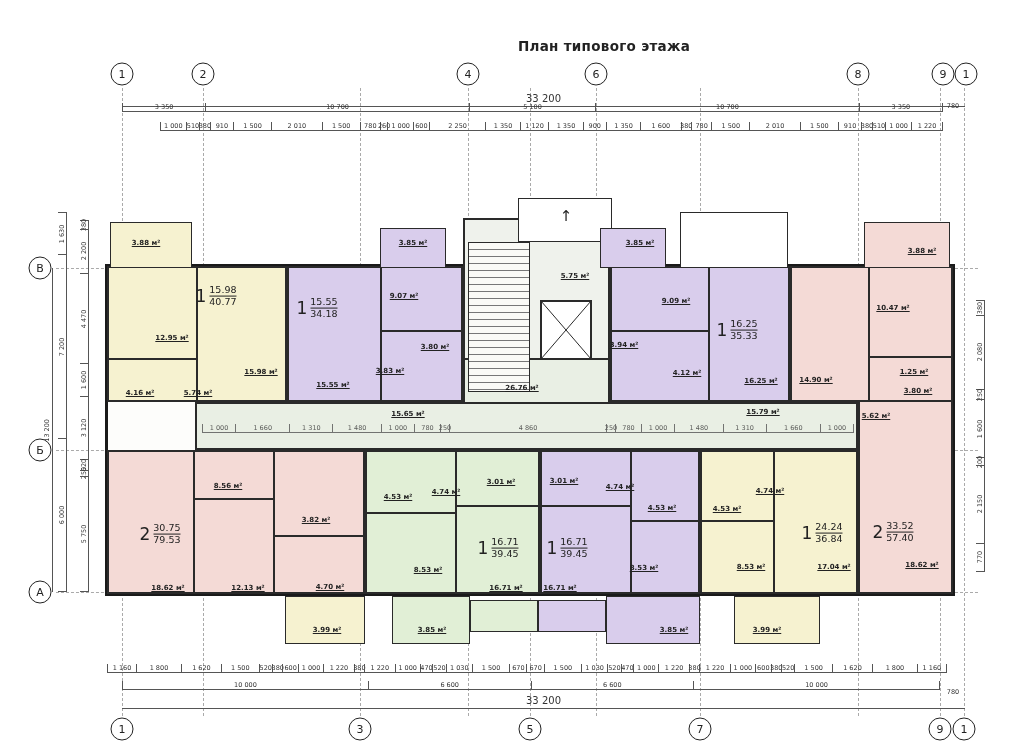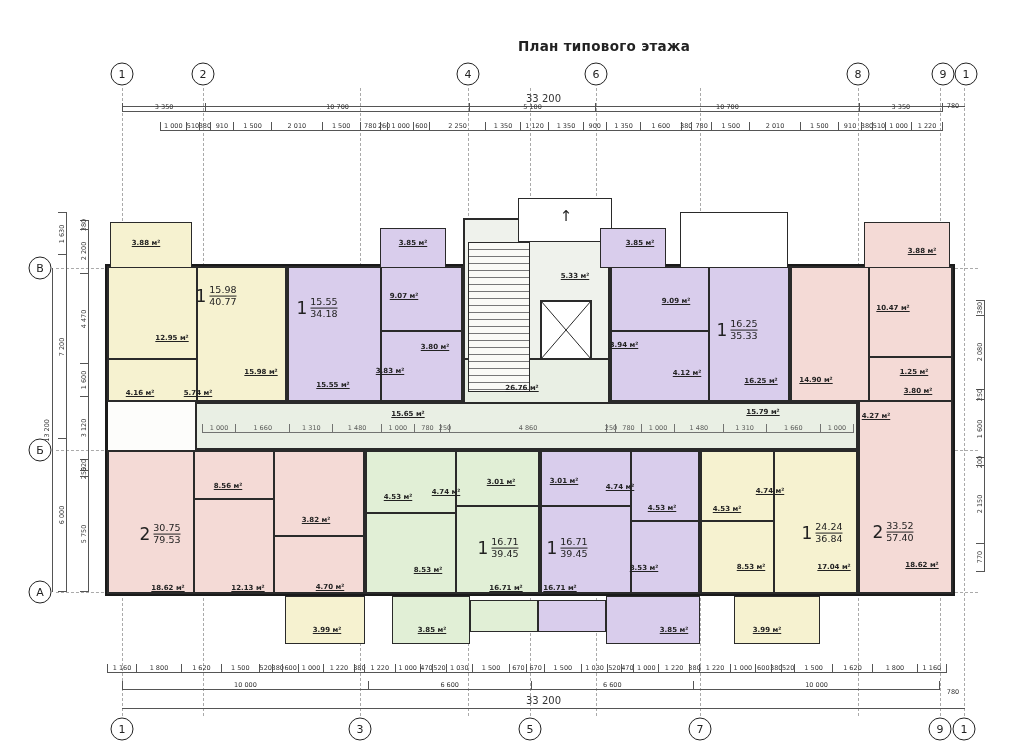--- a/index.html
+++ b/index.html
@@ -565,21 +565,21 @@
   <div class="rlabel" style="left:676px;top:301px">9.09 м²</div>
   <div class="rlabel" style="left:624px;top:345px">3.94 м²</div>
   <div class="rlabel" style="left:687px;top:373px">4.12 м²</div>
   <div class="rlabel" style="left:640px;top:243px">3.85 м²</div>
 
   <div class="rlabel" style="left:816px;top:380px">14.90 м²</div>
   <div class="rlabel" style="left:922px;top:565px">18.62 м²</div>
   <div class="rlabel" style="left:893px;top:308px">10.47 м²</div>
   <div class="rlabel" style="left:914px;top:372px">1.25 м²</div>
   <div class="rlabel" style="left:918px;top:391px">3.80 м²</div>
-  <div class="rlabel" style="left:876px;top:416px">4.27 м²</div>
+  <div class="rlabel" style="left:876px;top:416px">5.62 м²</div>
   <div class="rlabel" style="left:922px;top:251px">3.88 м²</div>
 
   <div class="rlabel" style="left:168px;top:588px">18.62 м²</div>
   <div class="rlabel" style="left:248px;top:588px">12.13 м²</div>
   <div class="rlabel" style="left:330px;top:587px">4.70 м²</div>
   <div class="rlabel" style="left:228px;top:486px">8.56 м²</div>
   <div class="rlabel" style="left:316px;top:520px">3.82 м²</div>
   <div class="rlabel" style="left:327px;top:630px">3.99 м²</div>
 
   <div class="rlabel" style="left:506px;top:588px">16.71 м²</div>
@@ -595,18 +595,18 @@
   <div class="rlabel" style="left:662px;top:508px">4.53 м²</div>
   <div class="rlabel" style="left:564px;top:481px">3.01 м²</div>
   <div class="rlabel" style="left:674px;top:630px">3.85 м²</div>
 
   <div class="rlabel" style="left:834px;top:567px">17.04 м²</div>
   <div class="rlabel" style="left:751px;top:567px">8.53 м²</div>
   <div class="rlabel" style="left:770px;top:491px">4.74 м²</div>
   <div class="rlabel" style="left:727px;top:509px">4.53 м²</div>
   <div class="rlabel" style="left:767px;top:630px">3.99 м²</div>
 
-  <div class="clabel" style="left:575px;top:276px">5.33 м²</div>
+  <div class="clabel" style="left:575px;top:276px">5.75 м²</div>
   <div class="clabel" style="left:408px;top:414px">15.65 м²</div>
   <div class="clabel" style="left:522px;top:388px">26.76 м²</div>
   <div class="clabel" style="left:763px;top:412px">15.79 м²</div>
 
 </div>
 
 </body></html>

